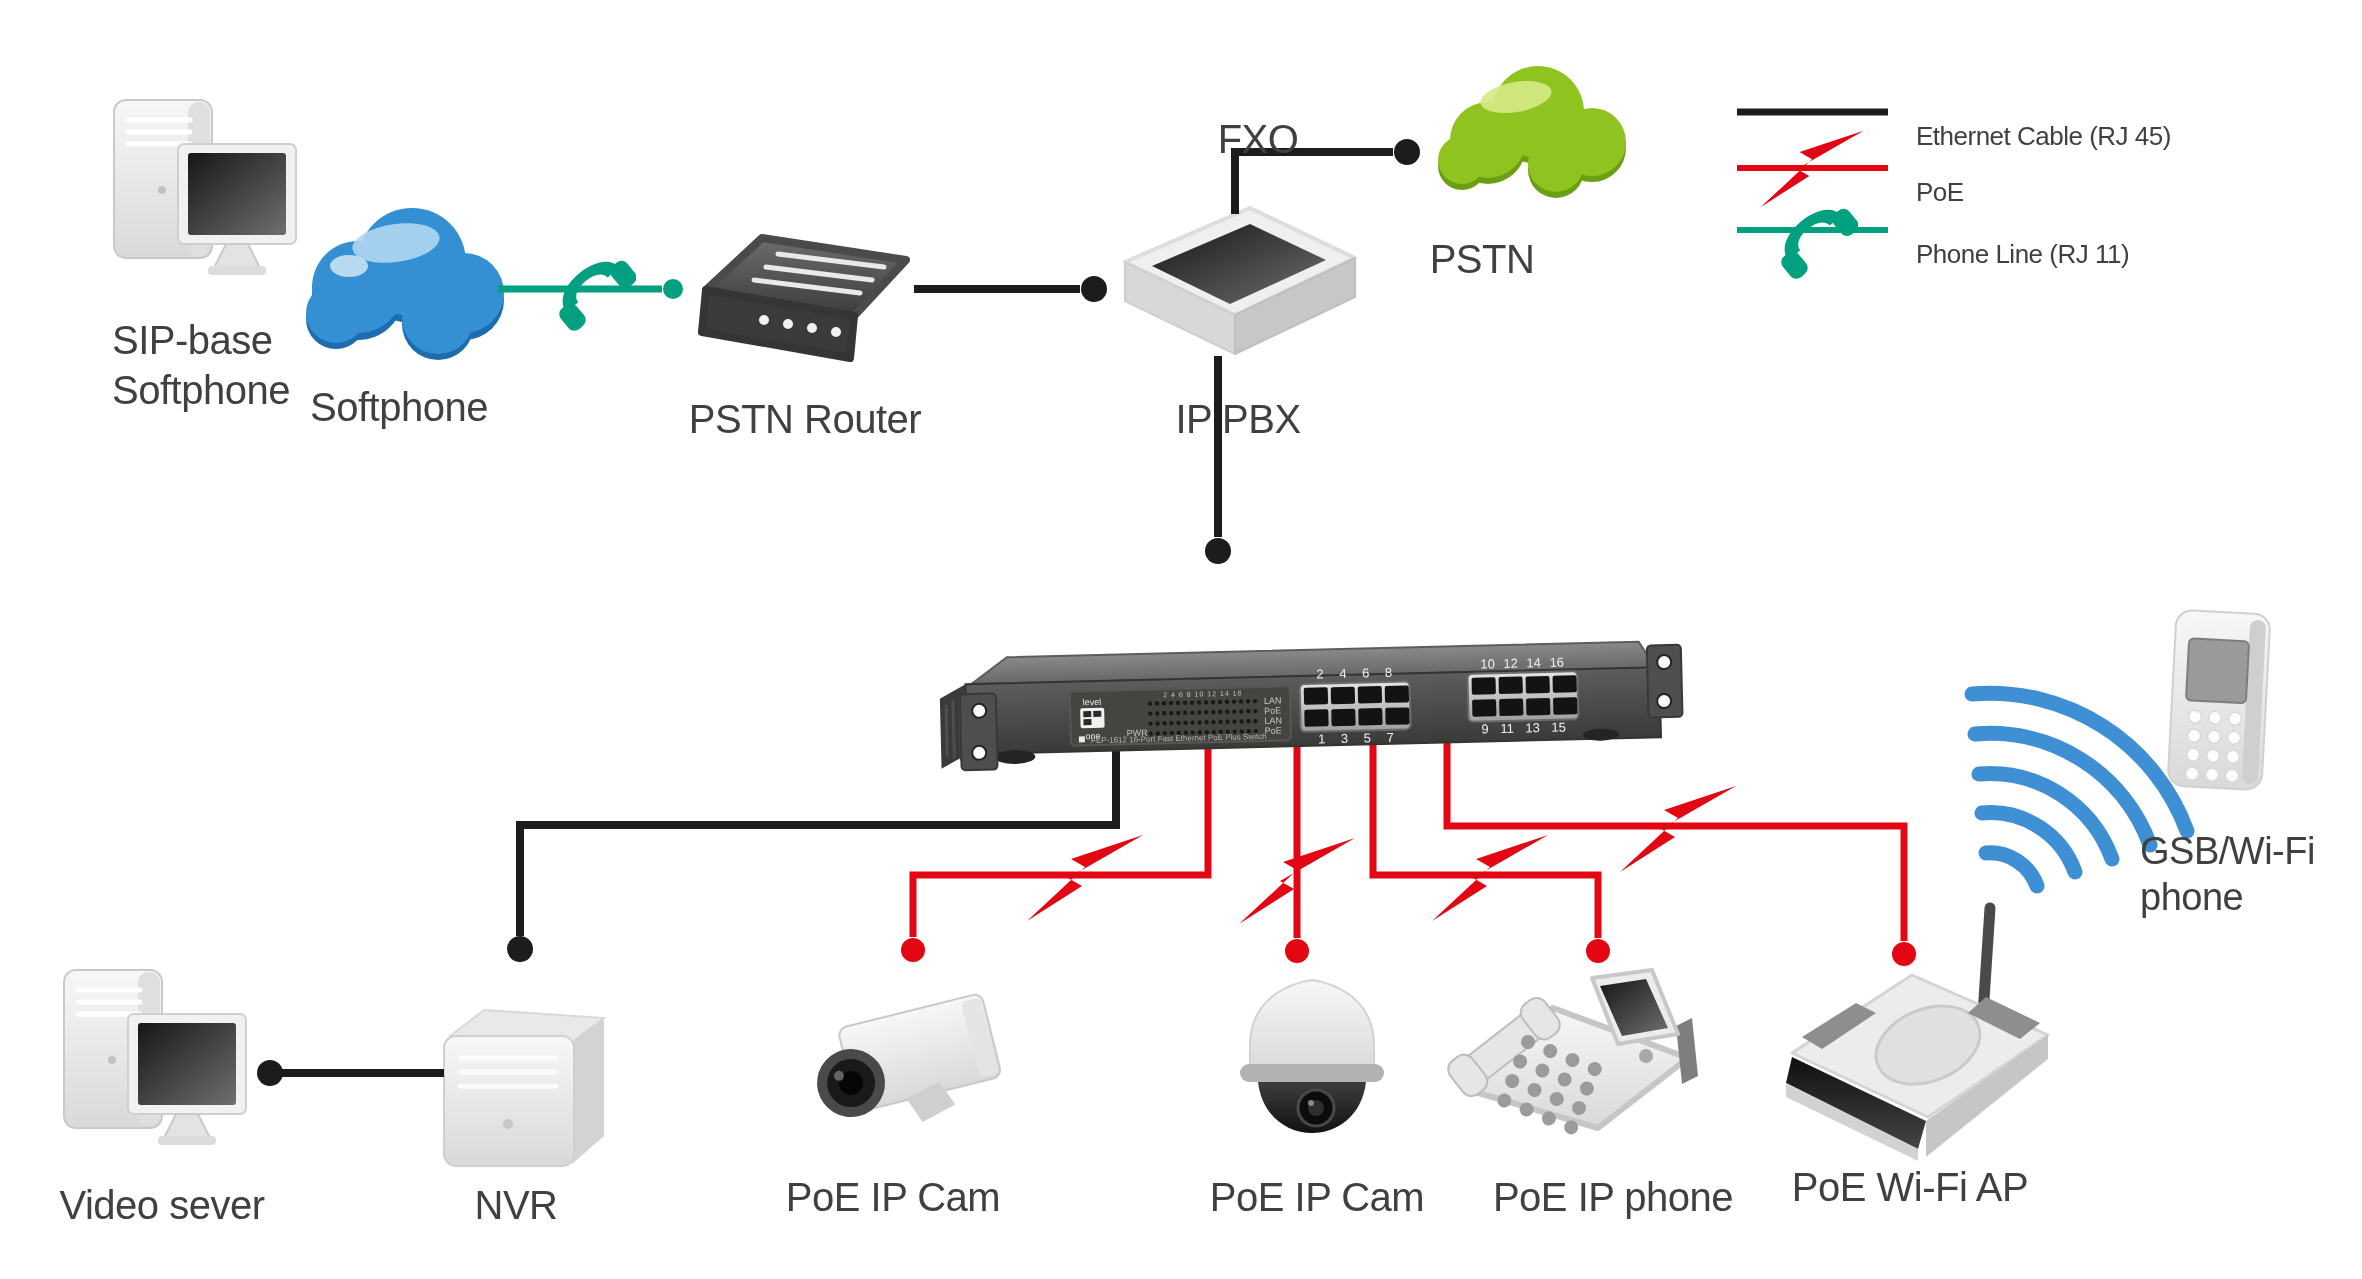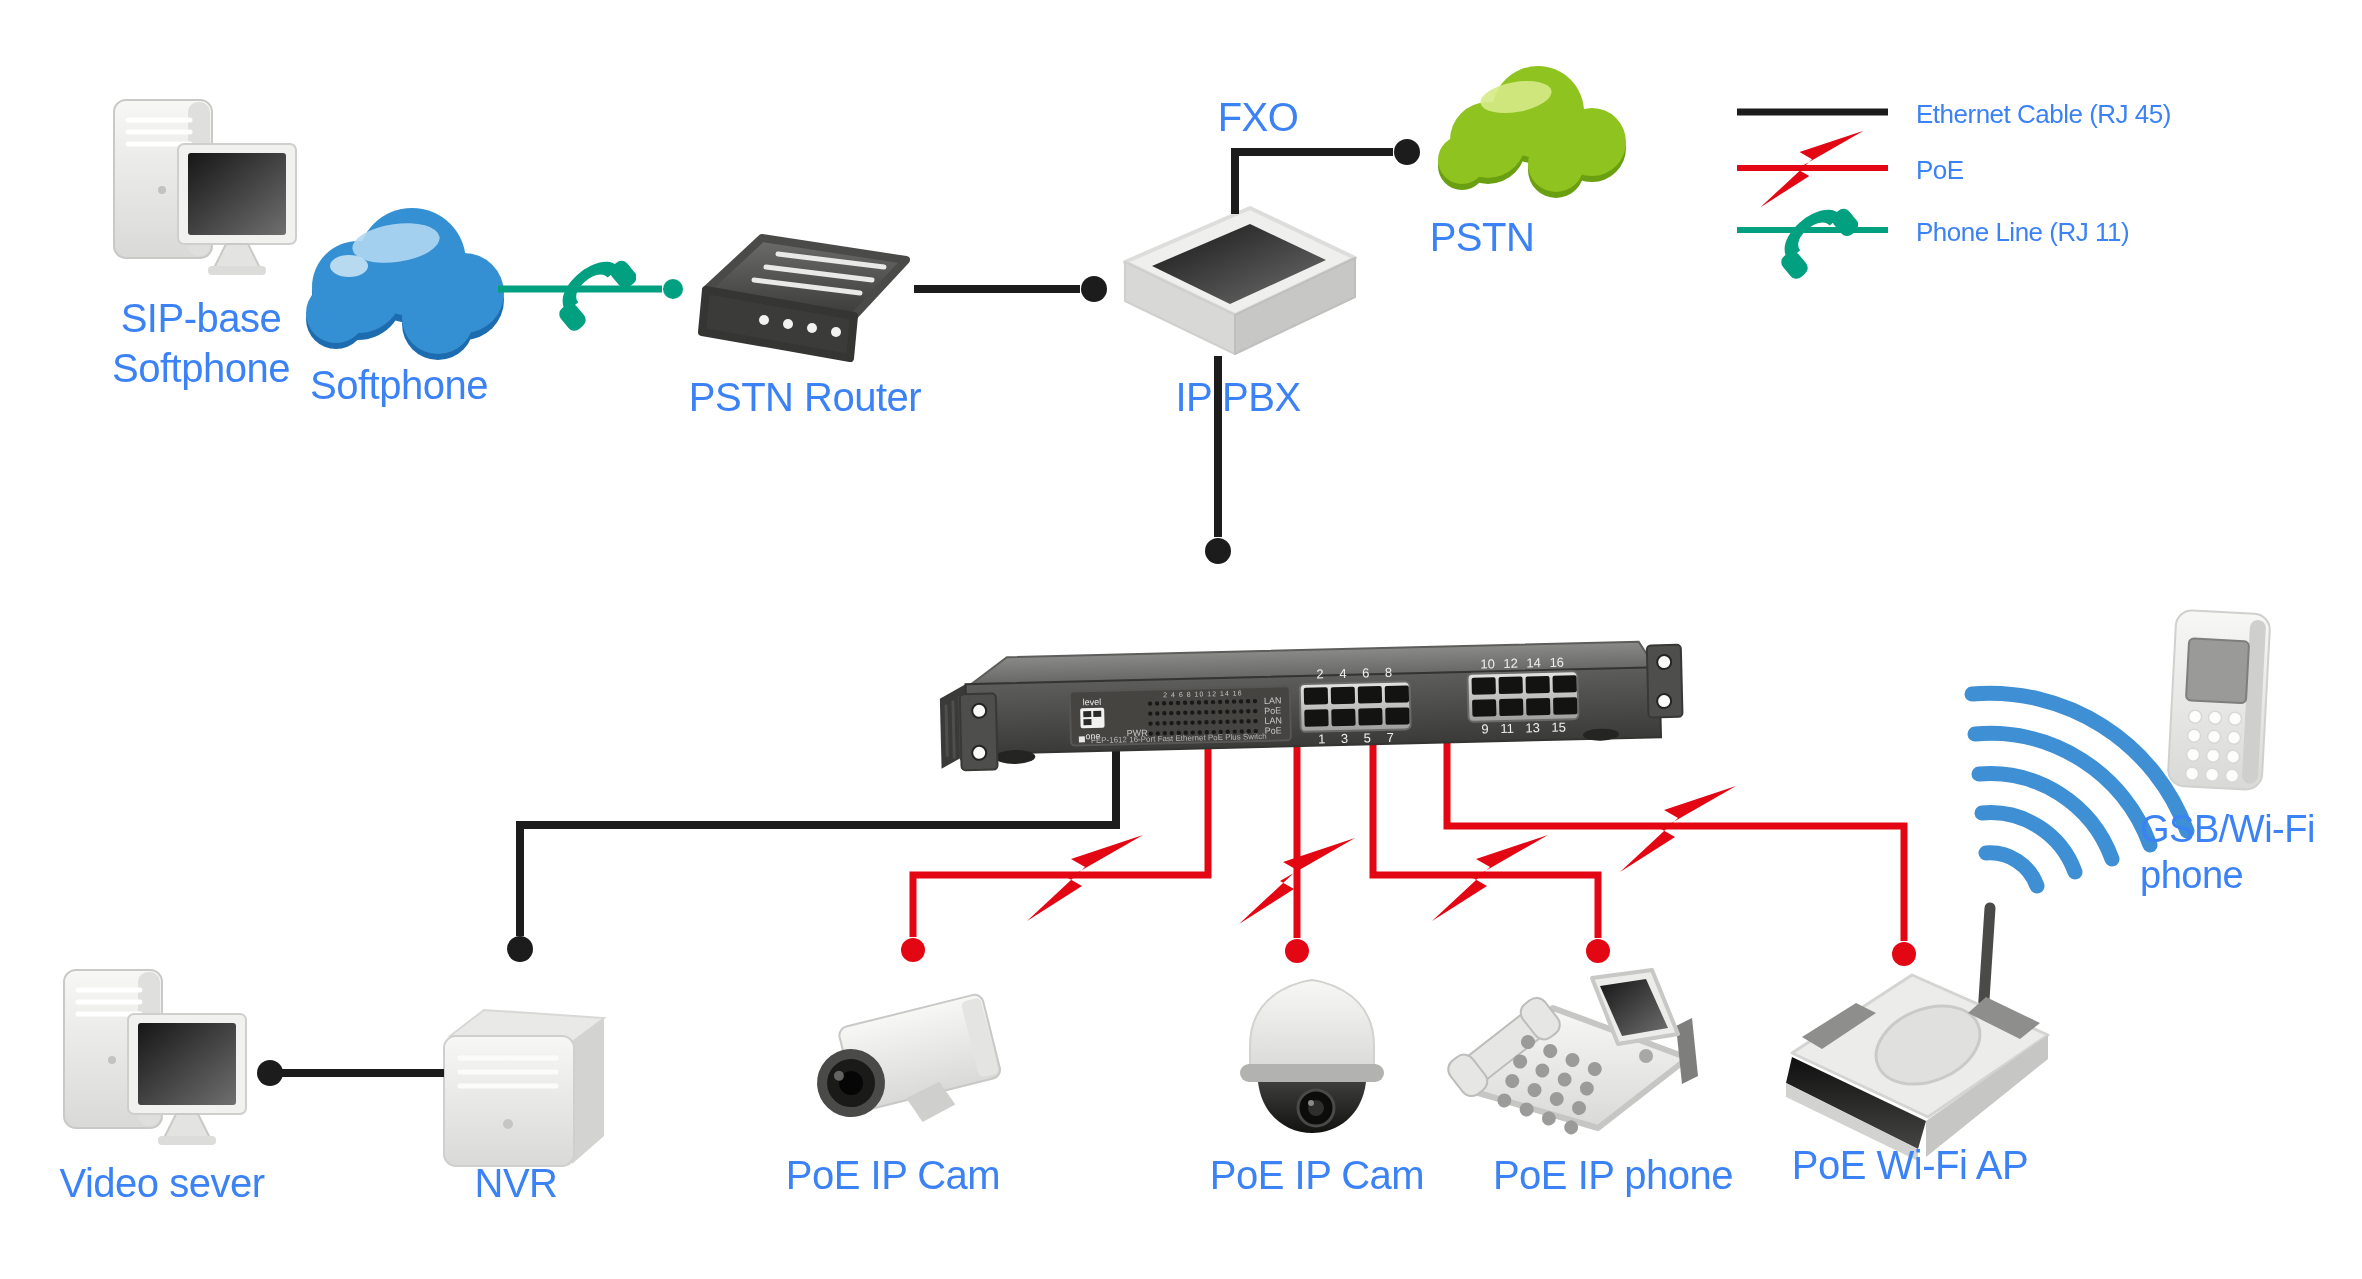--- a/index.html
+++ b/index.html
@@ -1,20 +1,20 @@
 <!DOCTYPE html>
 <html><head>
 <meta charset="utf-8">
 <style>
   html,body{margin:0;padding:0;background:#ffffff;}
   .canvas{position:relative;width:2362px;height:1279px;background:#ffffff;overflow:hidden;
           font-family:"Liberation Sans",sans-serif;}
   .diagram-svg{position:absolute;left:0;top:0;width:2362px;height:1279px;}
-  .label{position:absolute;font-size:40px;color:#3b82f6;letter-spacing:-0.5px;white-space:nowrap;
-         line-height:46px;height:46px;}
+  .label{position:absolute;font-size:40px;color:#404040;letter-spacing:-0.5px;white-space:nowrap;
+         line-height:46px;height:46px;margin-top:22px;}
   .label.center{text-align:center;}
   .label.bold{font-weight:bold;}
   .label.legend-label{font-size:26px;}
   .label.two-line{height:auto;line-height:50px;}
   .label .ln{display:block;}
 </style>
 </head>
 <body>
 
 <div class="canvas">
@@ -430,21 +430,21 @@
 
   <g>
     <path d="M1737 112 H1888" stroke="#1c1c1c" stroke-width="7"></path>
     <path d="M1737 168 H1888" stroke="#e30613" stroke-width="6"></path>
     <use href="#bolt" x="1757" y="129" width="110" height="80"></use>
     <path d="M1737 230 H1888" stroke="#00a080" stroke-width="6"></path>
     <use href="#handset" x="1762" y="184" width="96" height="96"></use>
   </g>
 </svg>
 
-<div class="label two-line" style="left:112px;top:293px;text-align:center;">
+<div class="label two-line" style="left:112px;top:293px;">
   <span class="ln">SIP-base</span>
   <span class="ln">Softphone</span>
 </div>
 <div class="label center" style="left:279px;top:362px;width:240px;">Softphone</div>
 <div class="label center" style="left:655px;top:374px;width:300px;">PSTN Router</div>
 <div class="label center" style="left:1113px;top:374px;width:250px;">IP PBX</div>
 <div class="label center" style="left:1183px;top:94px;width:150px;">FXO</div>
 <div class="label center" style="left:1382px;top:214px;width:200px;">PSTN</div>
 
 <div class="label legend-label" style="left:1916px;top:91px;">Ethernet Cable (RJ 45)</div>

